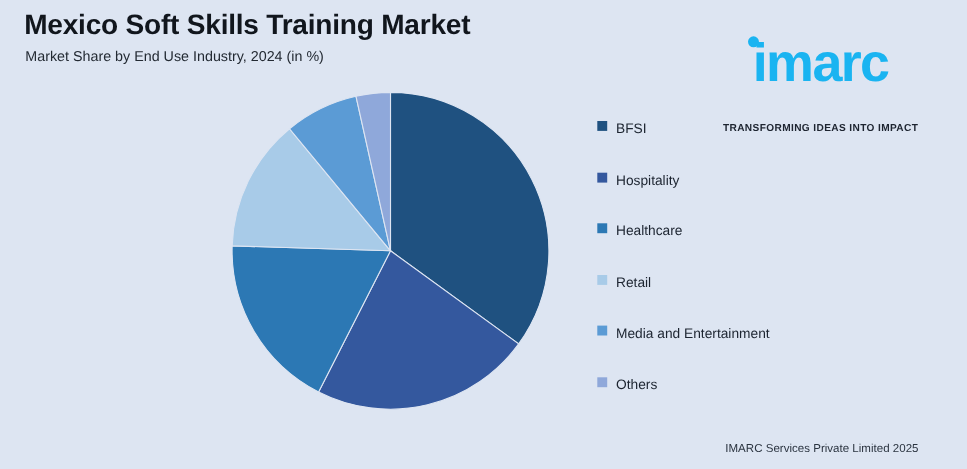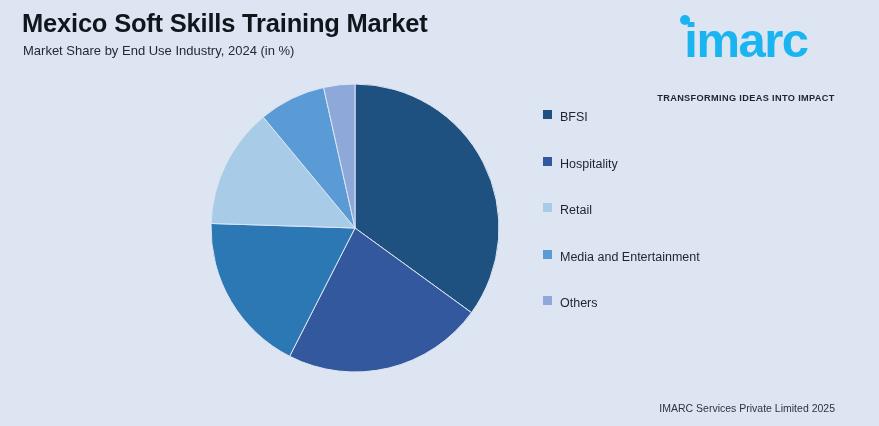--- a/index.html
+++ b/index.html
@@ -39,21 +39,21 @@
     font-size: 13px;
     font-weight: 400;
     color: #232a33;
     white-space: nowrap;
   }
 
   
   .logo {
     position: absolute;
     right: 10px;
-    top: 8px;
+    top: 26px;
     width: 186px;
     height: 70px;
     text-decoration: underline;
   }
   .logo-word {
     position: absolute;
     left: 0;
     top: 8px;
     width: 186px;
     text-align: center;
@@ -166,20 +166,24 @@
   <div class="legend" id="legend">
       <div class="legend-item">
         <span class="legend-swatch" style="background: rgb(31, 81, 128);"></span>
         <span class="legend-label">BFSI</span>
       </div>
       <div class="legend-item">
         <span class="legend-swatch" style="background: rgb(52, 88, 158);"></span>
         <span class="legend-label">Hospitality</span>
       </div>
       <div class="legend-item">
+        <span class="legend-swatch" style="background: rgb(44, 120, 180);"></span>
+        <span class="legend-label">Healthcare</span>
+      </div>
+      <div class="legend-item">
         <span class="legend-swatch" style="background: rgb(168, 203, 232);"></span>
         <span class="legend-label">Retail</span>
       </div>
       <div class="legend-item">
         <span class="legend-swatch" style="background: rgb(91, 155, 213);"></span>
         <span class="legend-label">Media and Entertainment</span>
       </div>
       <div class="legend-item">
         <span class="legend-swatch" style="background: rgb(143, 168, 218);"></span>
         <span class="legend-label">Others</span>

